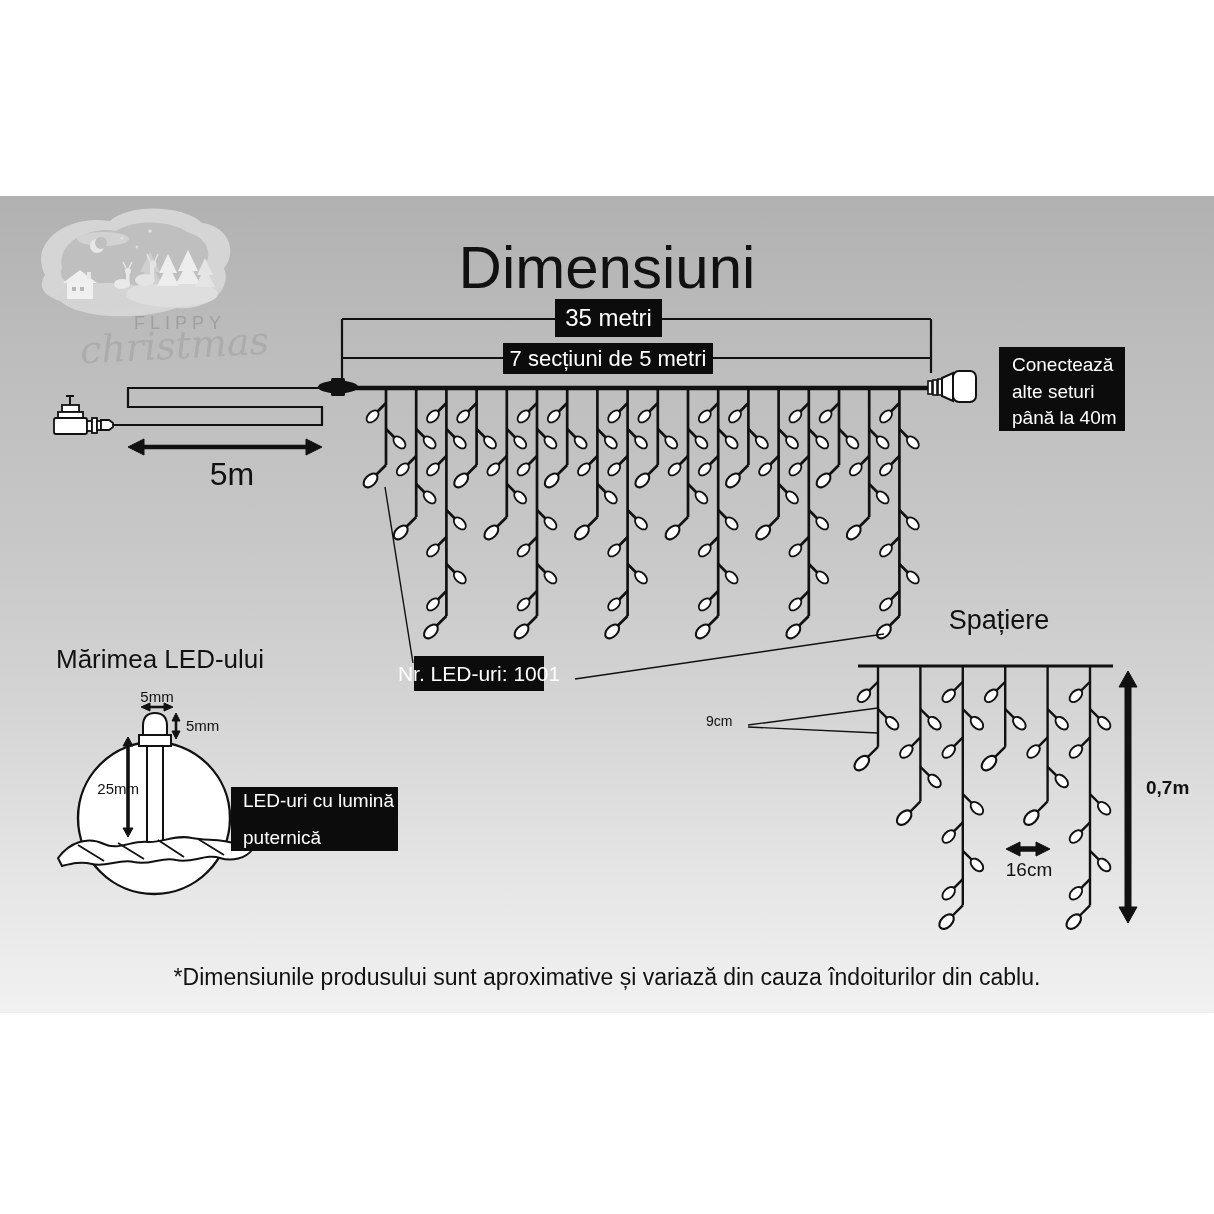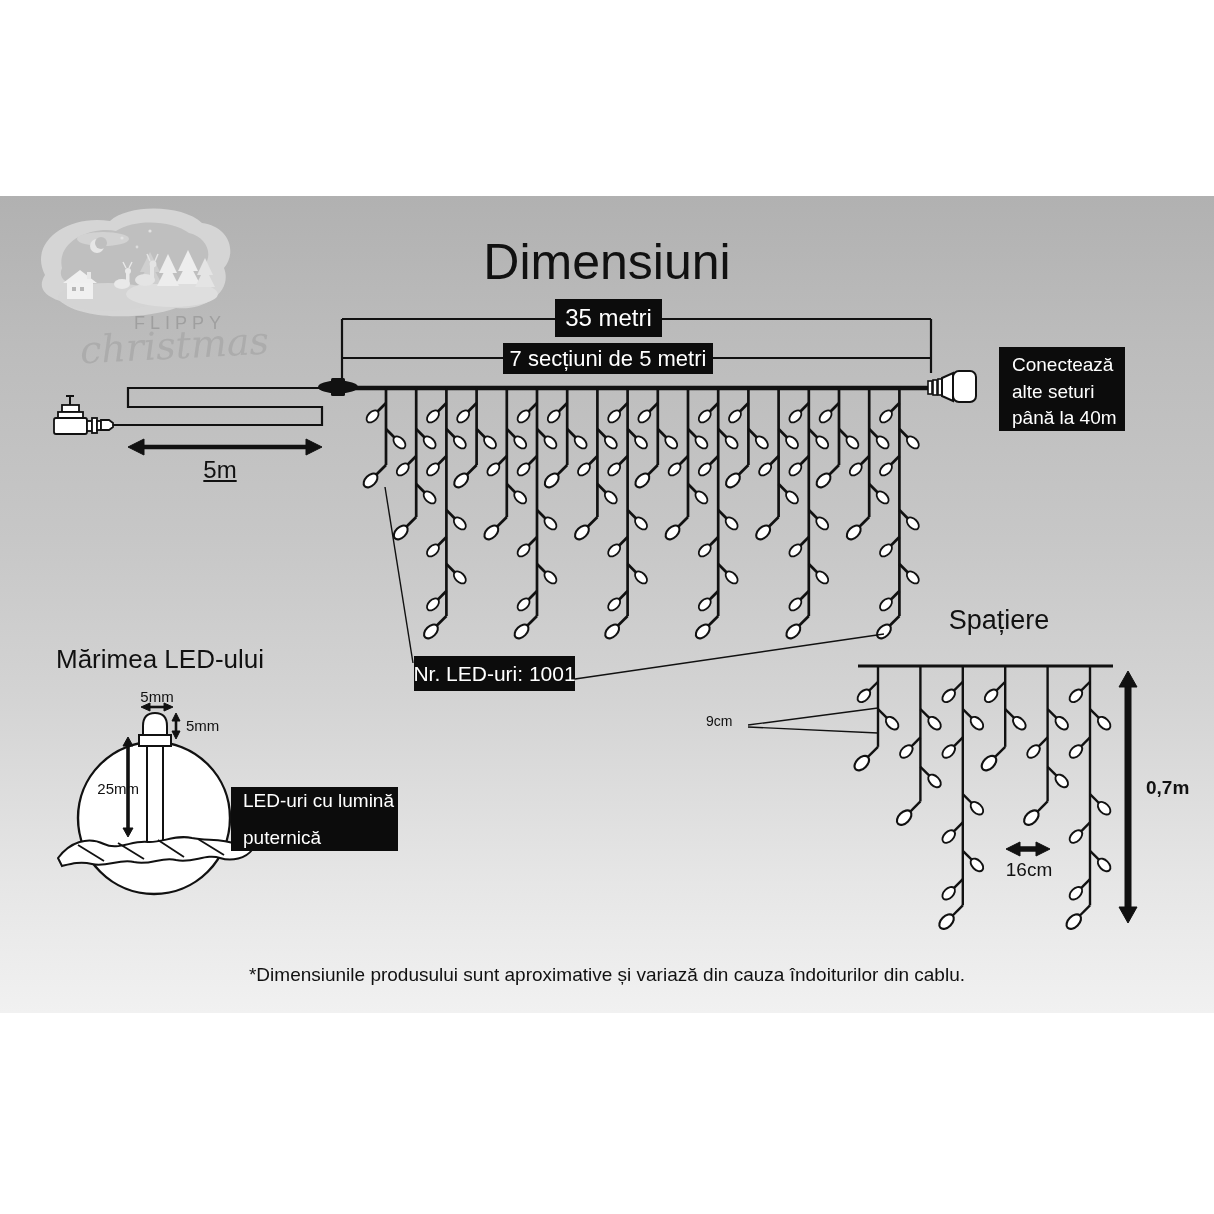--- a/index.html
+++ b/index.html
@@ -14,36 +14,36 @@
   }
   #art{position:absolute;left:0;top:0;z-index:2;}
   .lbl{position:absolute;z-index:3;white-space:nowrap;color:#111;}
   .center{text-align:center;}
   .blackbox{
     position:absolute;z-index:3;background:var(--label-bg,#0c0c0c);
     color:var(--label-text,#fff);display:flex;align-items:center;justify-content:center;
     white-space:nowrap;
   }
   .blackbox.left{justify-content:space-between;align-items:flex-start;flex-direction:column;}
-  #title{left:0;top:233px;width:1214px;font-size:50px;letter-spacing:0px;}
+  #title{left:0;top:233px;width:1214px;font-size:60px;letter-spacing:0px;}
   #box-total{left:555px;top:299px;width:107px;height:38px;font-size:24px;}
   #box-sections{left:503px;top:343px;width:210px;height:31px;font-size:22px;text-align:center;}
   #box-connect{left:999px;top:347px;width:126px;height:84px;font-size:19px;line-height:26px;padding:5px 0 0 13px;box-sizing:border-box;}
-  #lbl-5m{left:160px;top:456px;width:120px;font-size:24px;text-decoration:underline;}
-  #box-count{left:414px;top:656px;width:161px;height:35px;font-size:21px;}
+  #lbl-5m{left:172px;top:456px;width:120px;font-size:32px;}
+  #box-count{left:414px;top:656px;width:130px;height:35px;font-size:21px;}
   #lbl-spatiere{left:868px;top:605px;width:262px;font-size:27px;}
   #lbl-marimea{left:56px;top:644px;font-size:26px;}
   #lbl-9cm{left:706px;top:713px;font-size:14px;}
   #lbl-16cm{left:979px;top:859px;width:100px;font-size:19px;}
   #lbl-07m{left:1146px;top:777px;font-size:19px;font-weight:bold;}
   #lbl-5mm-top{left:112px;top:688px;width:90px;font-size:15px;}
   #lbl-5mm-right{left:186px;top:717px;font-size:15px;}
   #lbl-25mm{left:81px;top:780px;width:58px;text-align:right;font-size:15px;}
   #box-lednote{left:231px;top:787px;width:167px;height:64px;font-size:19px;line-height:27px;padding-left:12px;box-sizing:border-box;}
-  #disclaimer{left:0;top:964px;width:1214px;font-size:19px;}
+  #disclaimer{left:0;top:964px;width:1214px;font-size:23px;}
   #logo-flippy{left:110px;top:313px;width:100px;font-size:18px;letter-spacing:5px;color:#9f9f9f;margin-left:24px;}
   #logo-christmas{
     left:80px;top:324px;width:170px;font-size:38px;color:#acacac;
     font-family:"DejaVu Serif",serif;font-style:italic;transform:rotate(-3deg);
   }
 </style>
 </head>
 <body style="--ink: #111111; --label-bg: #0c0c0c; --label-text: #ffffff;">
 
 <div class="band"></div>

